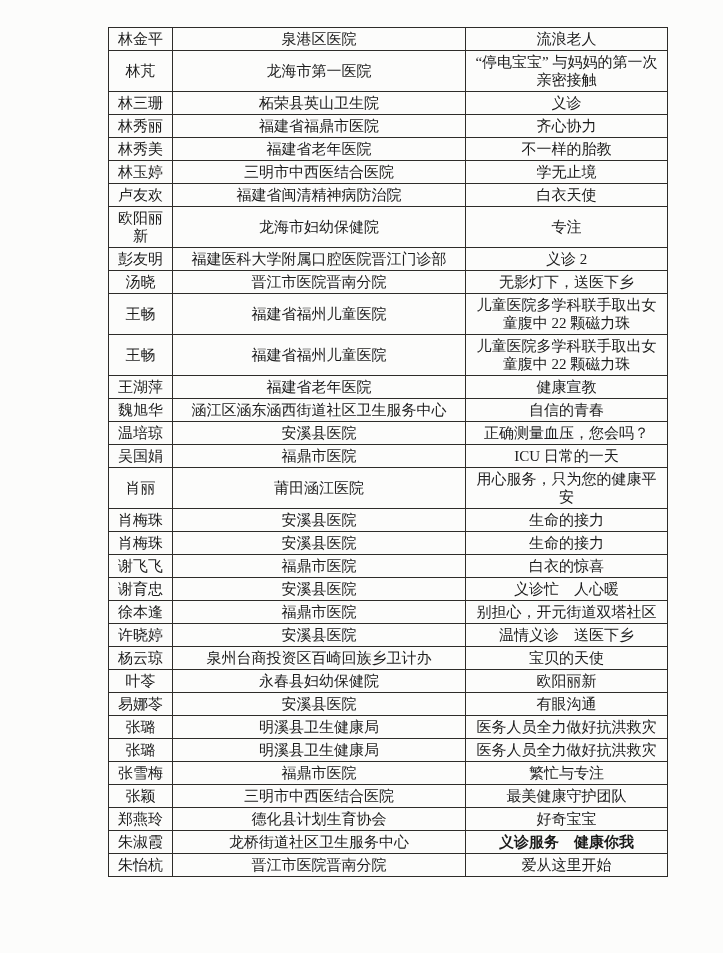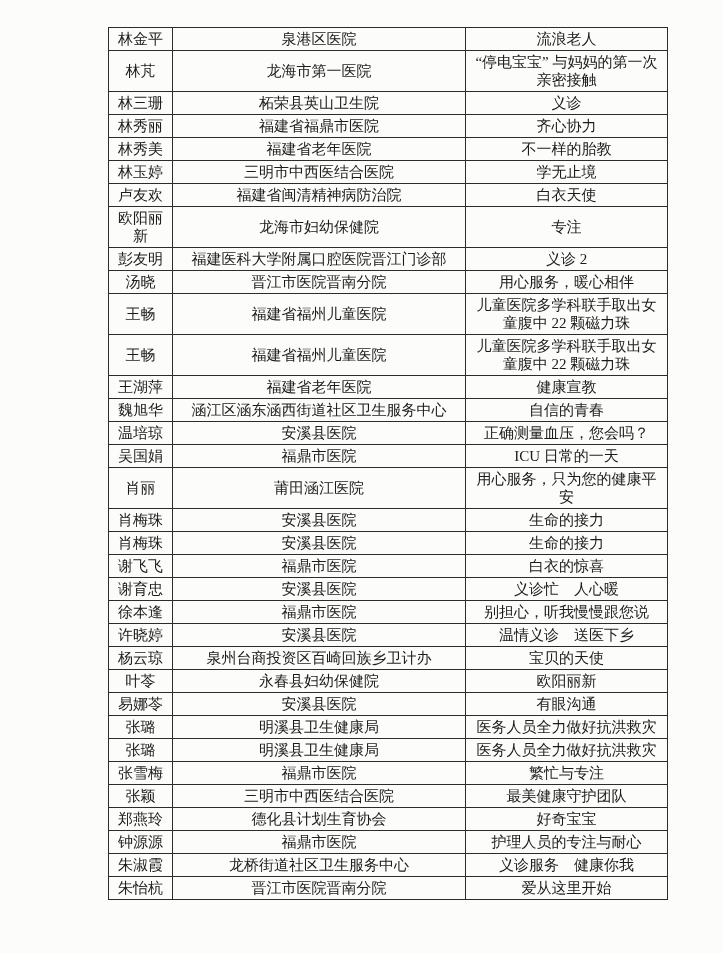--- a/index.html
+++ b/index.html
@@ -37,21 +37,21 @@
     border: 1px solid #2e2c29;
     font-size: 15px;
     line-height: 18px;
     padding: 2px 4px;
     text-align: center;
     vertical-align: middle;
     word-break: break-all;
     overflow-wrap: break-word;
   }
   table.roster td.bold {
-    font-weight: normal;
+    font-weight: bold;
   }
 </style>
 </head>
 <body>
 
 <div class="scan-page">
   <table class="roster">
     <colgroup>
       <col class="c-name">
       <col class="c-org">
@@ -99,21 +99,21 @@
     <td>专注</td>
   </tr>
         <tr>
     <td>彭友明</td>
     <td>福建医科大学附属口腔医院晋江门诊部</td>
     <td>义诊 2</td>
   </tr>
         <tr>
     <td>汤晓</td>
     <td>晋江市医院晋南分院</td>
-    <td>用心服务，暖心相伴</td>
+    <td>无影灯下，送医下乡</td>
   </tr>
         <tr>
     <td>王畅</td>
     <td>福建省福州儿童医院</td>
     <td>儿童医院多学科联手取出女童腹中 22 颗磁力珠</td>
   </tr>
         <tr>
     <td>王畅</td>
     <td>福建省福州儿童医院</td>
     <td>儿童医院多学科联手取出女童腹中 22 颗磁力珠</td>
@@ -159,21 +159,21 @@
     <td>白衣的惊喜</td>
   </tr>
         <tr>
     <td>谢育忠</td>
     <td>安溪县医院</td>
     <td>义诊忙　人心暖</td>
   </tr>
         <tr>
     <td>徐本逢</td>
     <td>福鼎市医院</td>
-    <td>别担心，听我慢慢跟您说</td>
+    <td>别担心，开元街道双塔社区</td>
   </tr>
         <tr>
     <td>许晓婷</td>
     <td>安溪县医院</td>
     <td>温情义诊　送医下乡</td>
   </tr>
         <tr>
     <td>杨云琼</td>
     <td>泉州台商投资区百崎回族乡卫计办</td>
     <td>宝贝的天使</td>
@@ -205,25 +205,20 @@
   </tr>
         <tr>
     <td>张颖</td>
     <td>三明市中西医结合医院</td>
     <td>最美健康守护团队</td>
   </tr>
         <tr>
     <td>郑燕玲</td>
     <td>德化县计划生育协会</td>
     <td>好奇宝宝</td>
-  </tr>
-        <tr>
-    <td>钟源源</td>
-    <td>福鼎市医院</td>
-    <td>护理人员的专注与耐心</td>
   </tr>
         <tr>
     <td>朱淑霞</td>
     <td>龙桥街道社区卫生服务中心</td>
     <td class="bold">义诊服务　健康你我</td>
   </tr>
         <tr>
     <td>朱怡杭</td>
     <td>晋江市医院晋南分院</td>
     <td>爱从这里开始</td>

